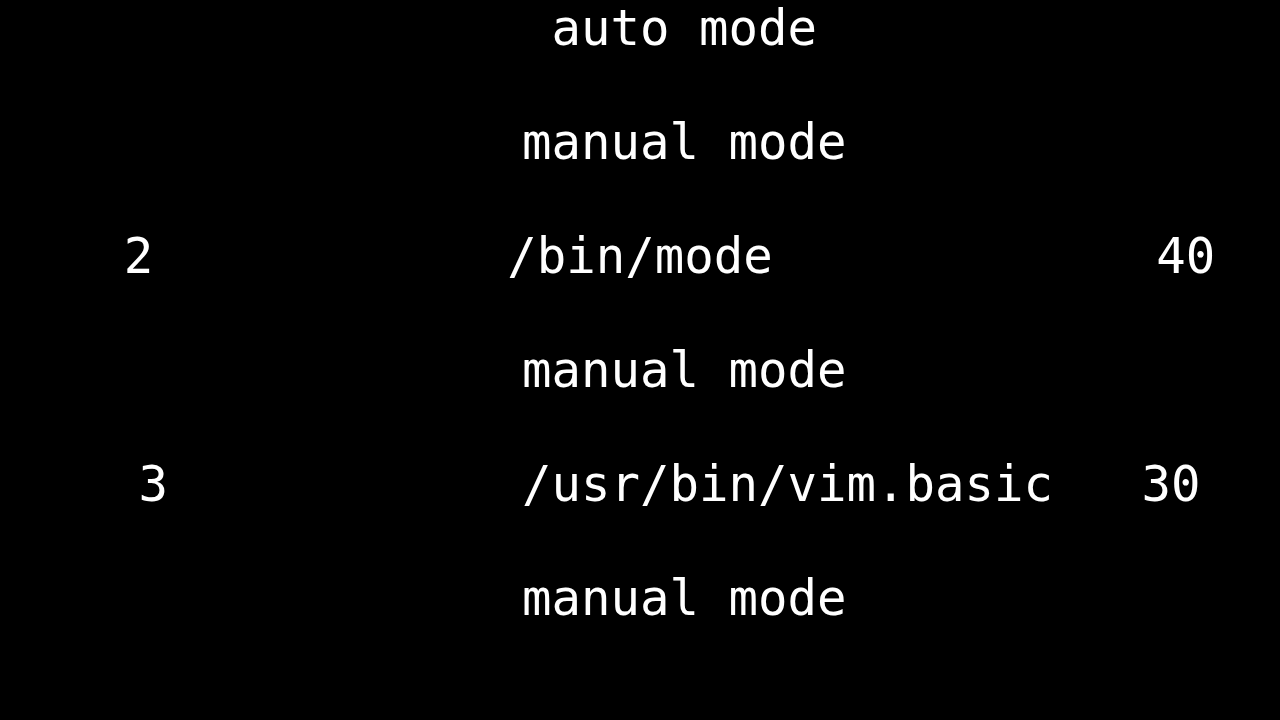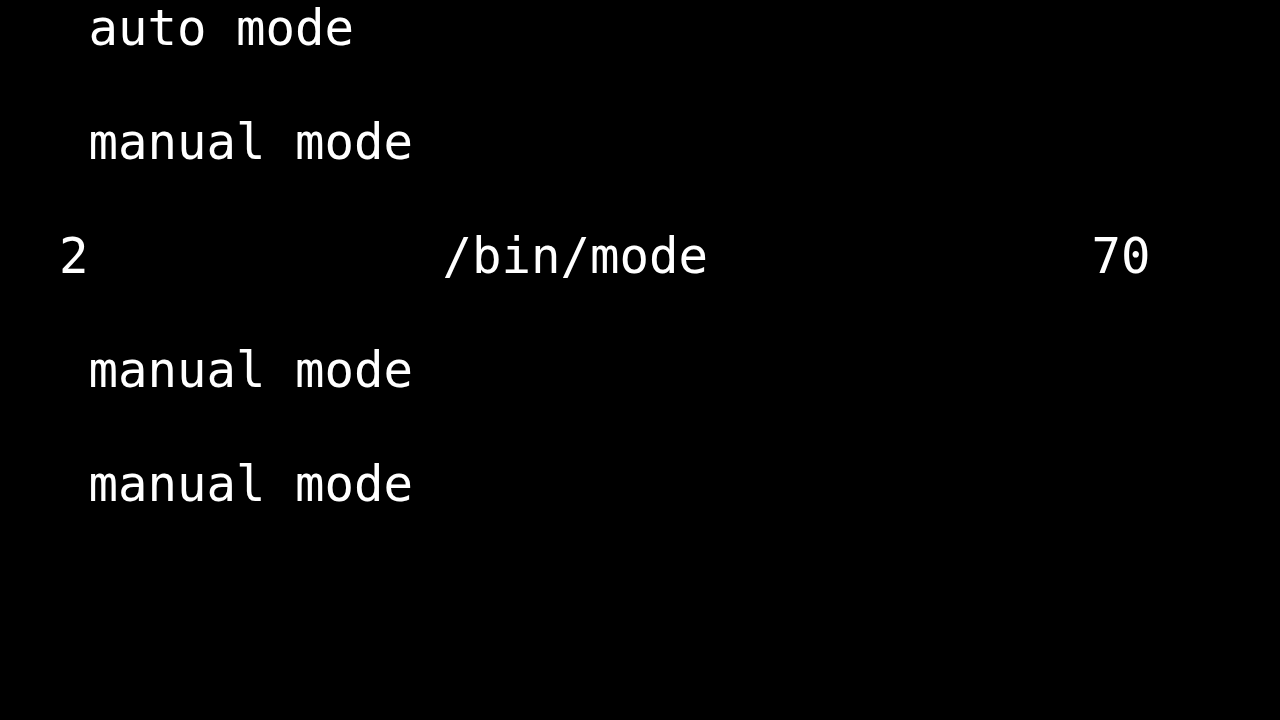--- a/index.html
+++ b/index.html
@@ -15,29 +15,31 @@
     padding: 0;
     font-family: "DejaVu Sans Mono", "Liberation Mono", "Courier New", monospace;
     font-size: 49px;
     line-height: 57px;
     color: #fff;
     white-space: pre;
     letter-spacing: 0px;
   }
   .row {
     display: block;
+    text-align: center;
   }
 </style>
 </head>
 <body>
 
 <pre class="terminal"><span class="row">   auto mode</span>
 <span class="row">   manual mode</span>
-<span class="row"><span>  2</span><span>            /bin/mode</span><span>             70</span></span>
+<span class="row"><span>  2</span><span>            /bin/mode</span><span>             40</span></span>
 <span class="row">   manual mode</span>
+<span class="row"><span>  3</span><span>            /usr/bin/vim.basic</span><span>   30</span></span>
 <span class="row">   manual mode</span>
 
 
 <span class="row"></span>
 
 
 
 </pre>
 
 </body></html>

